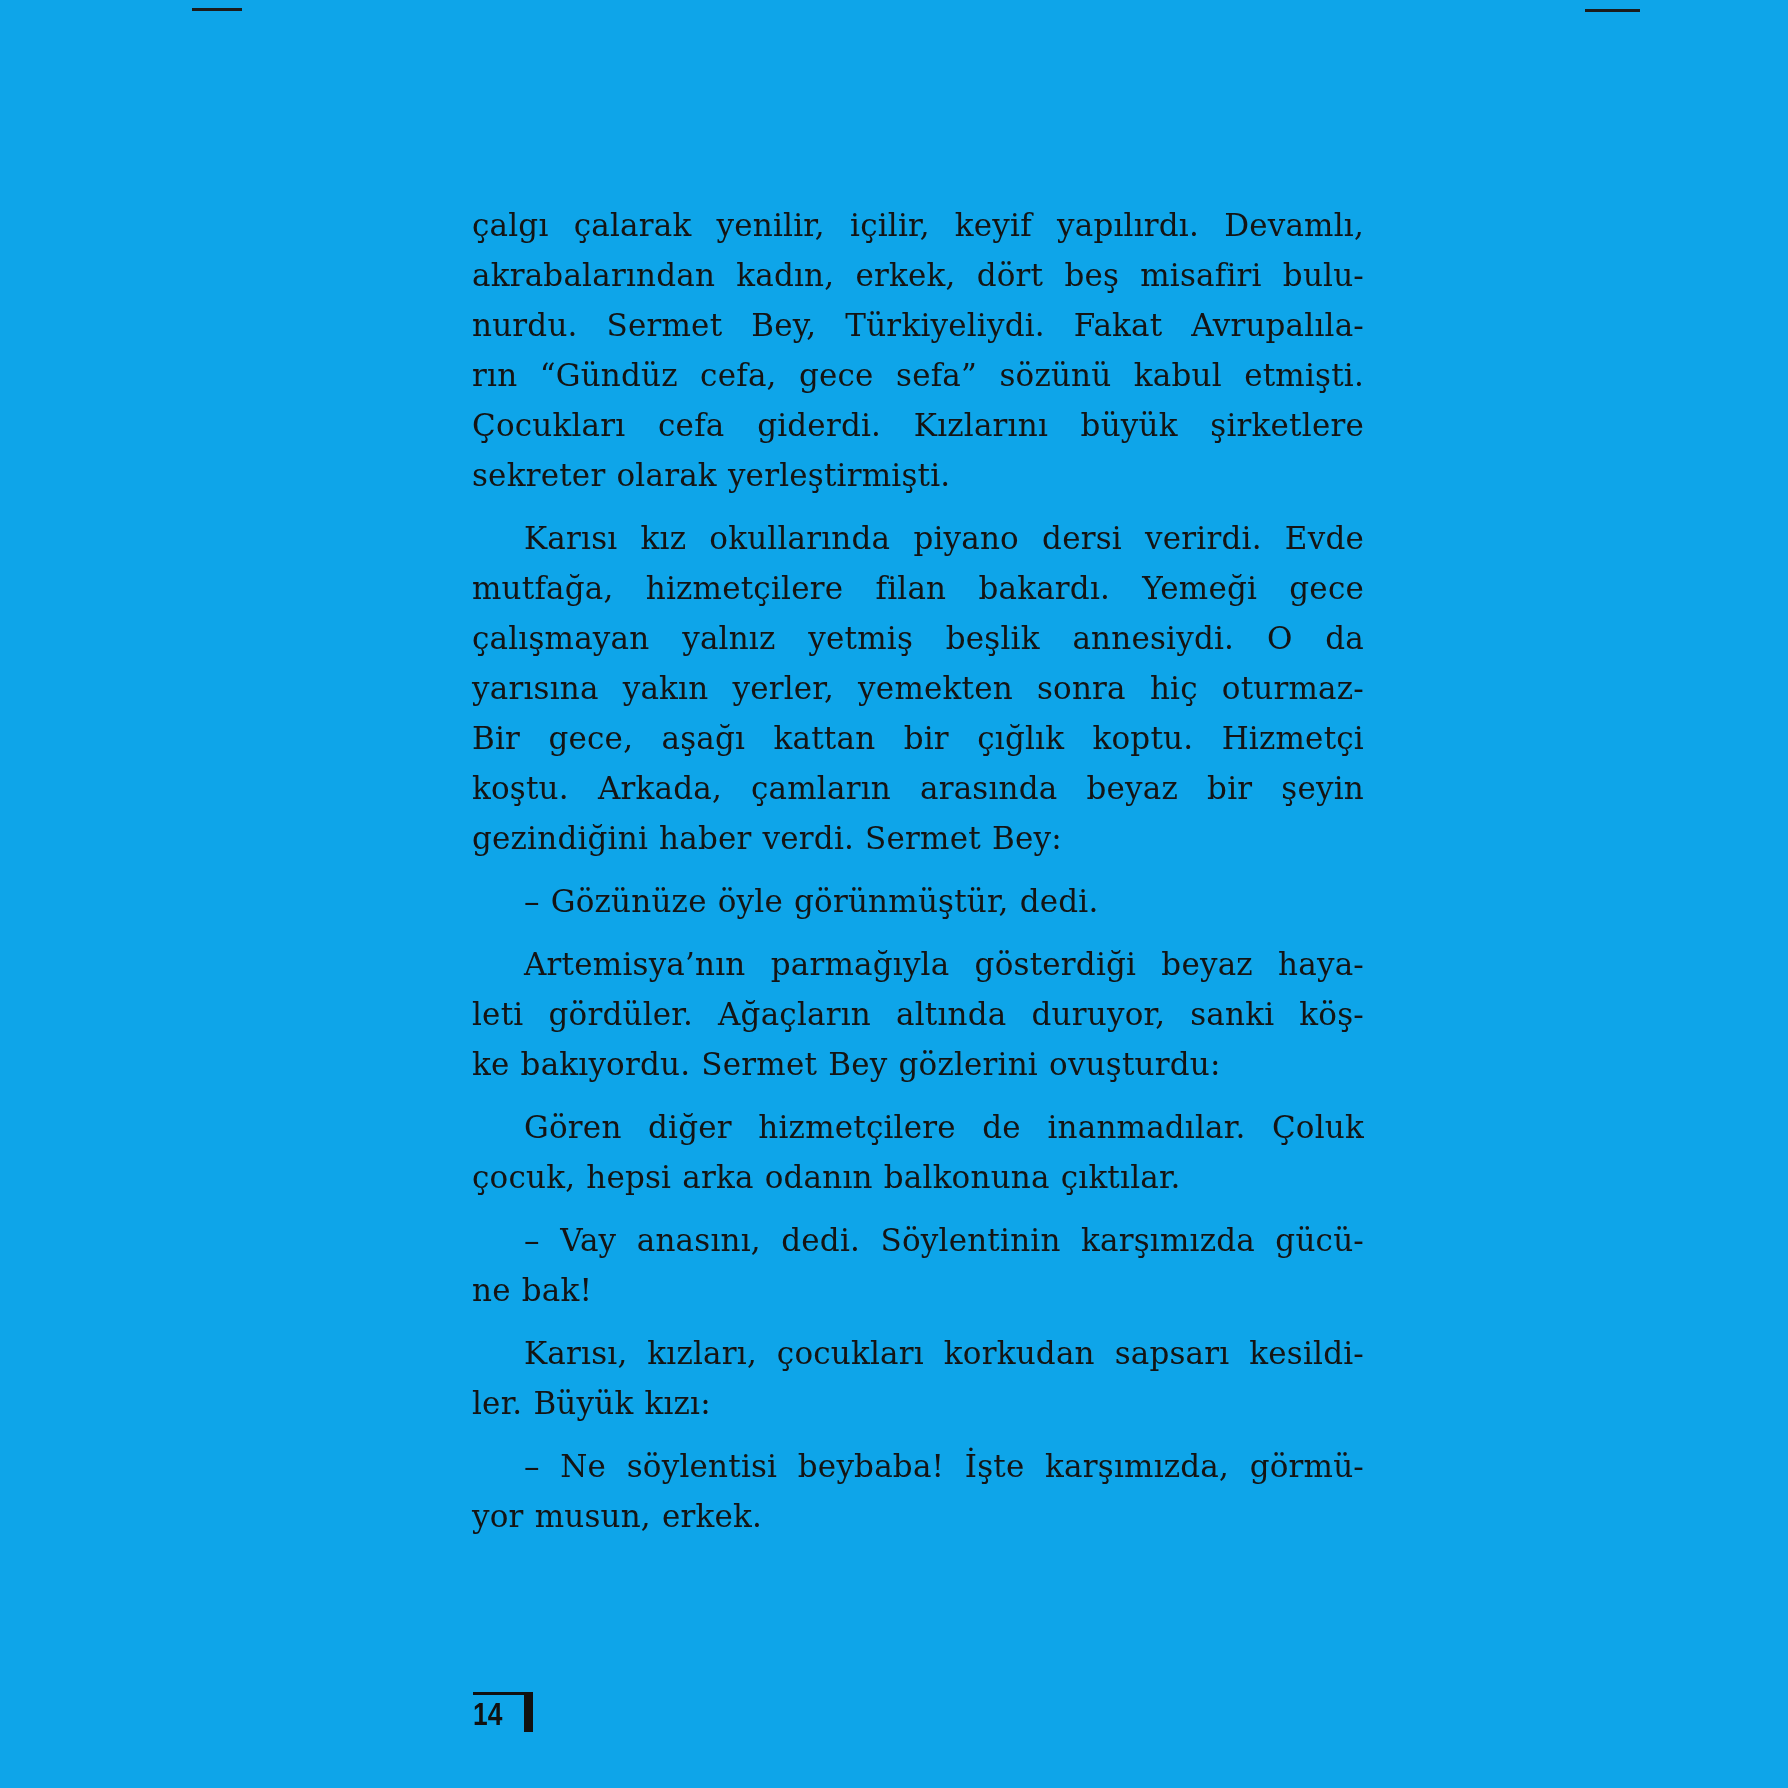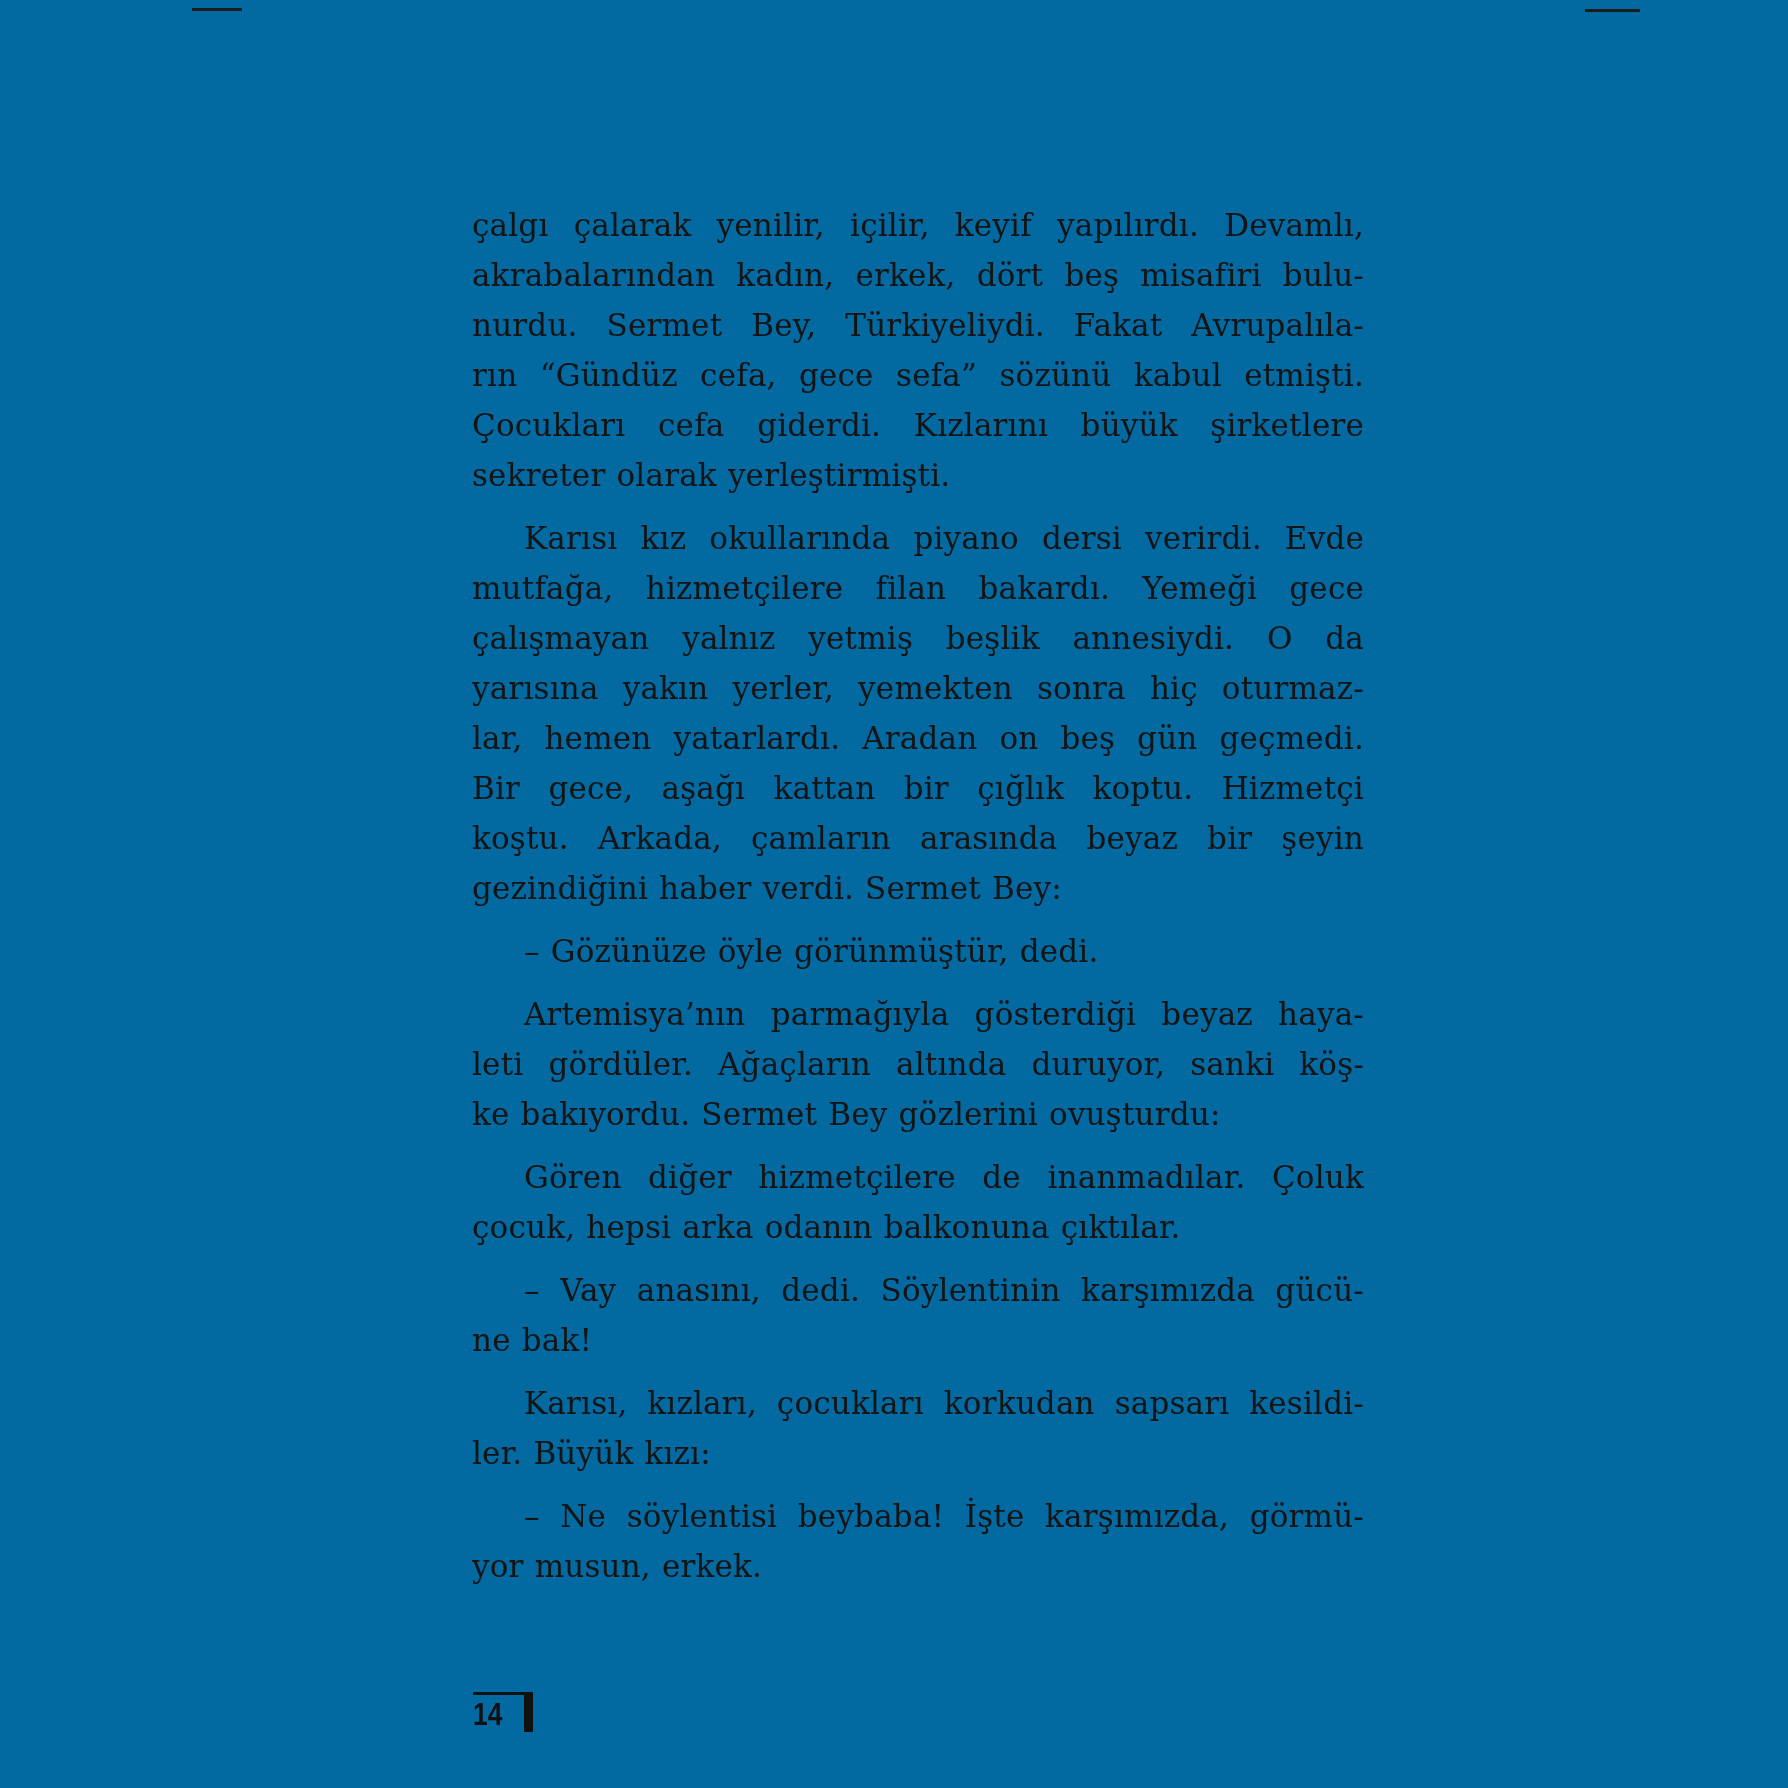--- a/index.html
+++ b/index.html
@@ -4,21 +4,21 @@
 <style>
   html, body {
     margin: 0;
     padding: 0;
     background: #ffffff;
   }
   .page {
     position: relative;
     width: 1788px;
     height: 1788px;
-    background: #0369a1;
+    background: #0ea5e9;
     overflow: hidden;
     font-family: "DejaVu Serif", "Liberation Serif", serif;
     color: #141414;
   }
   
   .mark {
     position: absolute;
     background: #1c1c1c;
     height: 3px;
   }
@@ -94,21 +94,20 @@
         <div class="line">nurdu. Sermet Bey, Türkiyeliydi. Fakat Avrupalıla-</div>
         <div class="line">rın “Gündüz cefa, gece sefa” sözünü kabul etmişti.</div>
         <div class="line">Çocukları cefa giderdi. Kızlarını büyük şirketlere</div>
         <div class="line last">sekreter olarak yerleştirmişti.</div>
       </div>
       <div class="para">
         <div class="line indent">Karısı kız okullarında piyano dersi verirdi. Evde</div>
         <div class="line">mutfağa, hizmetçilere filan bakardı. Yemeği gece</div>
         <div class="line">çalışmayan yalnız yetmiş beşlik annesiydi. O da</div>
         <div class="line">yarısına yakın yerler, yemekten sonra hiç oturmaz-</div>
-        <div class="line">lar, hemen yatarlardı. Aradan on beş gün geçmedi.</div>
         <div class="line">Bir gece, aşağı kattan bir çığlık koptu. Hizmetçi</div>
         <div class="line">koştu. Arkada, çamların arasında beyaz bir şeyin</div>
         <div class="line last">gezindiğini haber verdi. Sermet Bey:</div>
       </div>
       <div class="para">
         <div class="line last indent">– Gözünüze öyle görünmüştür, dedi.</div>
       </div>
       <div class="para">
         <div class="line indent">Artemisya’nın parmağıyla gösterdiği beyaz haya-</div>
         <div class="line">leti gördüler. Ağaçların altında duruyor, sanki köş-</div>

